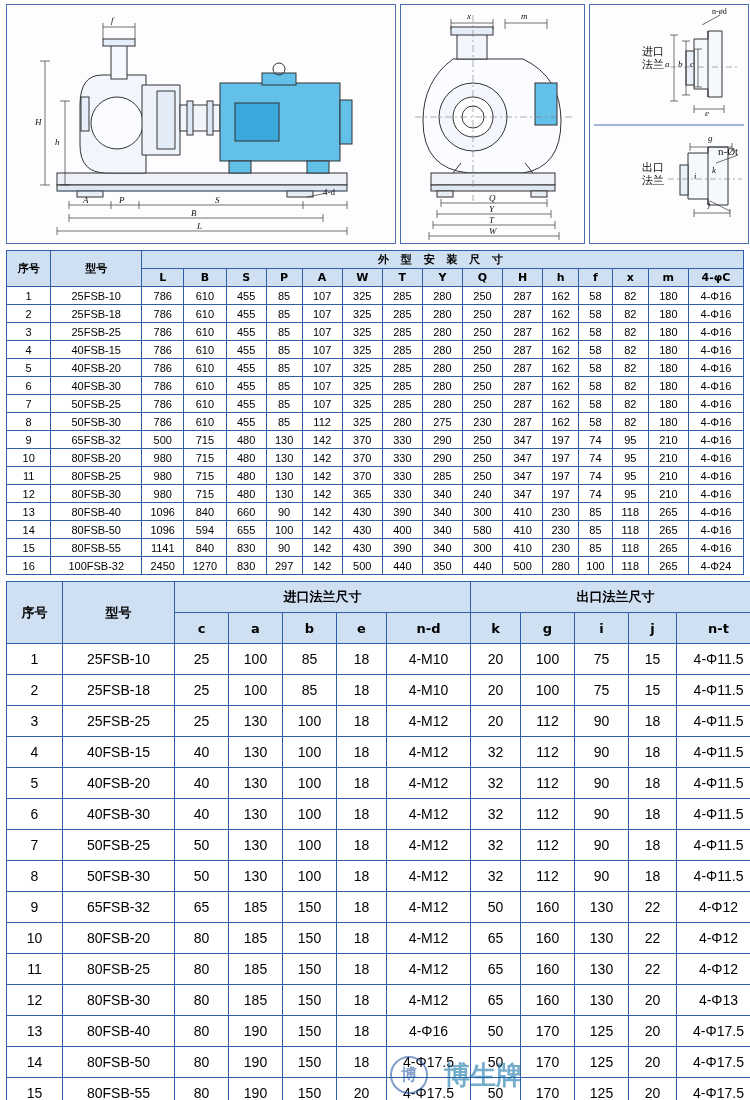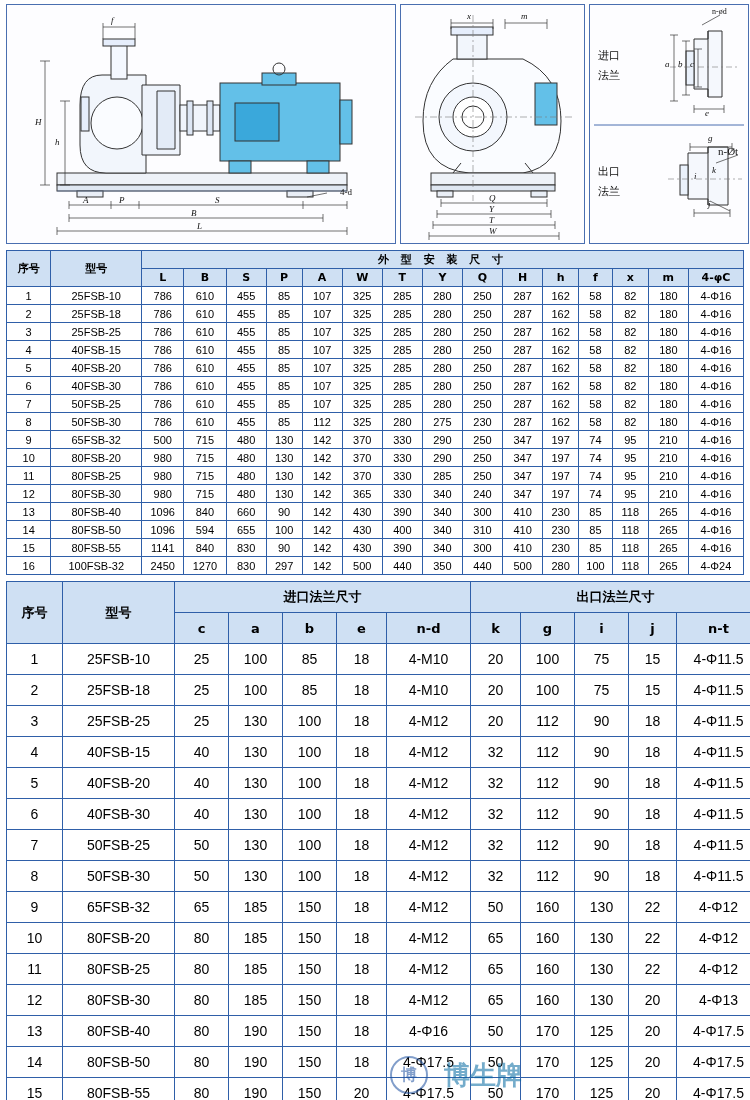--- a/index.html
+++ b/index.html
@@ -35,21 +35,22 @@
     font-size:9px;
     color:#111;
     font-family:"Liberation Serif", serif;
     font-style:italic;
   }
   .cn-label{
     position:absolute;
     font-size:11px;
     color:#111;
     font-family:Liberation Sans, sans-serif;
-    line-height:20px;
+    line-height:13px;
+    margin-left:44px;
   }
   svg{display:block;}
 
   
   table{
     border-collapse:collapse;
     table-layout:fixed;
   }
   .t1{
     width:738px;
@@ -200,21 +201,21 @@
         </g>
       </svg>
       <span class="dim-label" style="left:104px;top:10px;">f</span>
       <span class="dim-label" style="left:28px;top:112px;">H</span>
       <span class="dim-label" style="left:48px;top:132px;">h</span>
       <span class="dim-label" style="left:76px;top:190px;">A</span>
       <span class="dim-label" style="left:112px;top:190px;">P</span>
       <span class="dim-label" style="left:208px;top:190px;">S</span>
       <span class="dim-label" style="left:184px;top:203px;">B</span>
       <span class="dim-label" style="left:190px;top:216px;">L</span>
-      <span class="dim-label" style="left:333px;top:182px;font-style:normal;text-align:right;">4-d</span>
+      <span class="dim-label" style="left:316px;top:182px;font-style:normal;text-align:right;">4-d</span>
     </div>
 
     <div class="dbox d2">
       <svg width="183" height="238" viewBox="0 0 183 238">
         <g stroke="#333" fill="none" stroke-width="1">
 
           <path d="M52 54 q-30 22 -30 62 q0 48 46 52 l54 0 q38 -6 38 -52 q0 -44 -38 -62 z" fill="#fafcff"></path>
           <circle cx="72" cy="112" r="34" fill="#f3f7fd"></circle>
           <circle cx="72" cy="112" r="20" fill="#ffffff"></circle>
           <circle cx="72" cy="112" r="11" fill="#ffffff"></circle>
@@ -627,21 +628,21 @@
           <td>14</td>
           <td>80FSB-50</td>
           <td>1096</td>
           <td>594</td>
           <td>655</td>
           <td>100</td>
           <td>142</td>
           <td>430</td>
           <td>400</td>
           <td>340</td>
-          <td>310</td>
+          <td>580</td>
           <td>410</td>
           <td>230</td>
           <td>85</td>
           <td>118</td>
           <td>265</td>
           <td>4-Φ16</td>
         </tr>
       <tr>
           <td>15</td>
           <td>80FSB-55</td>

